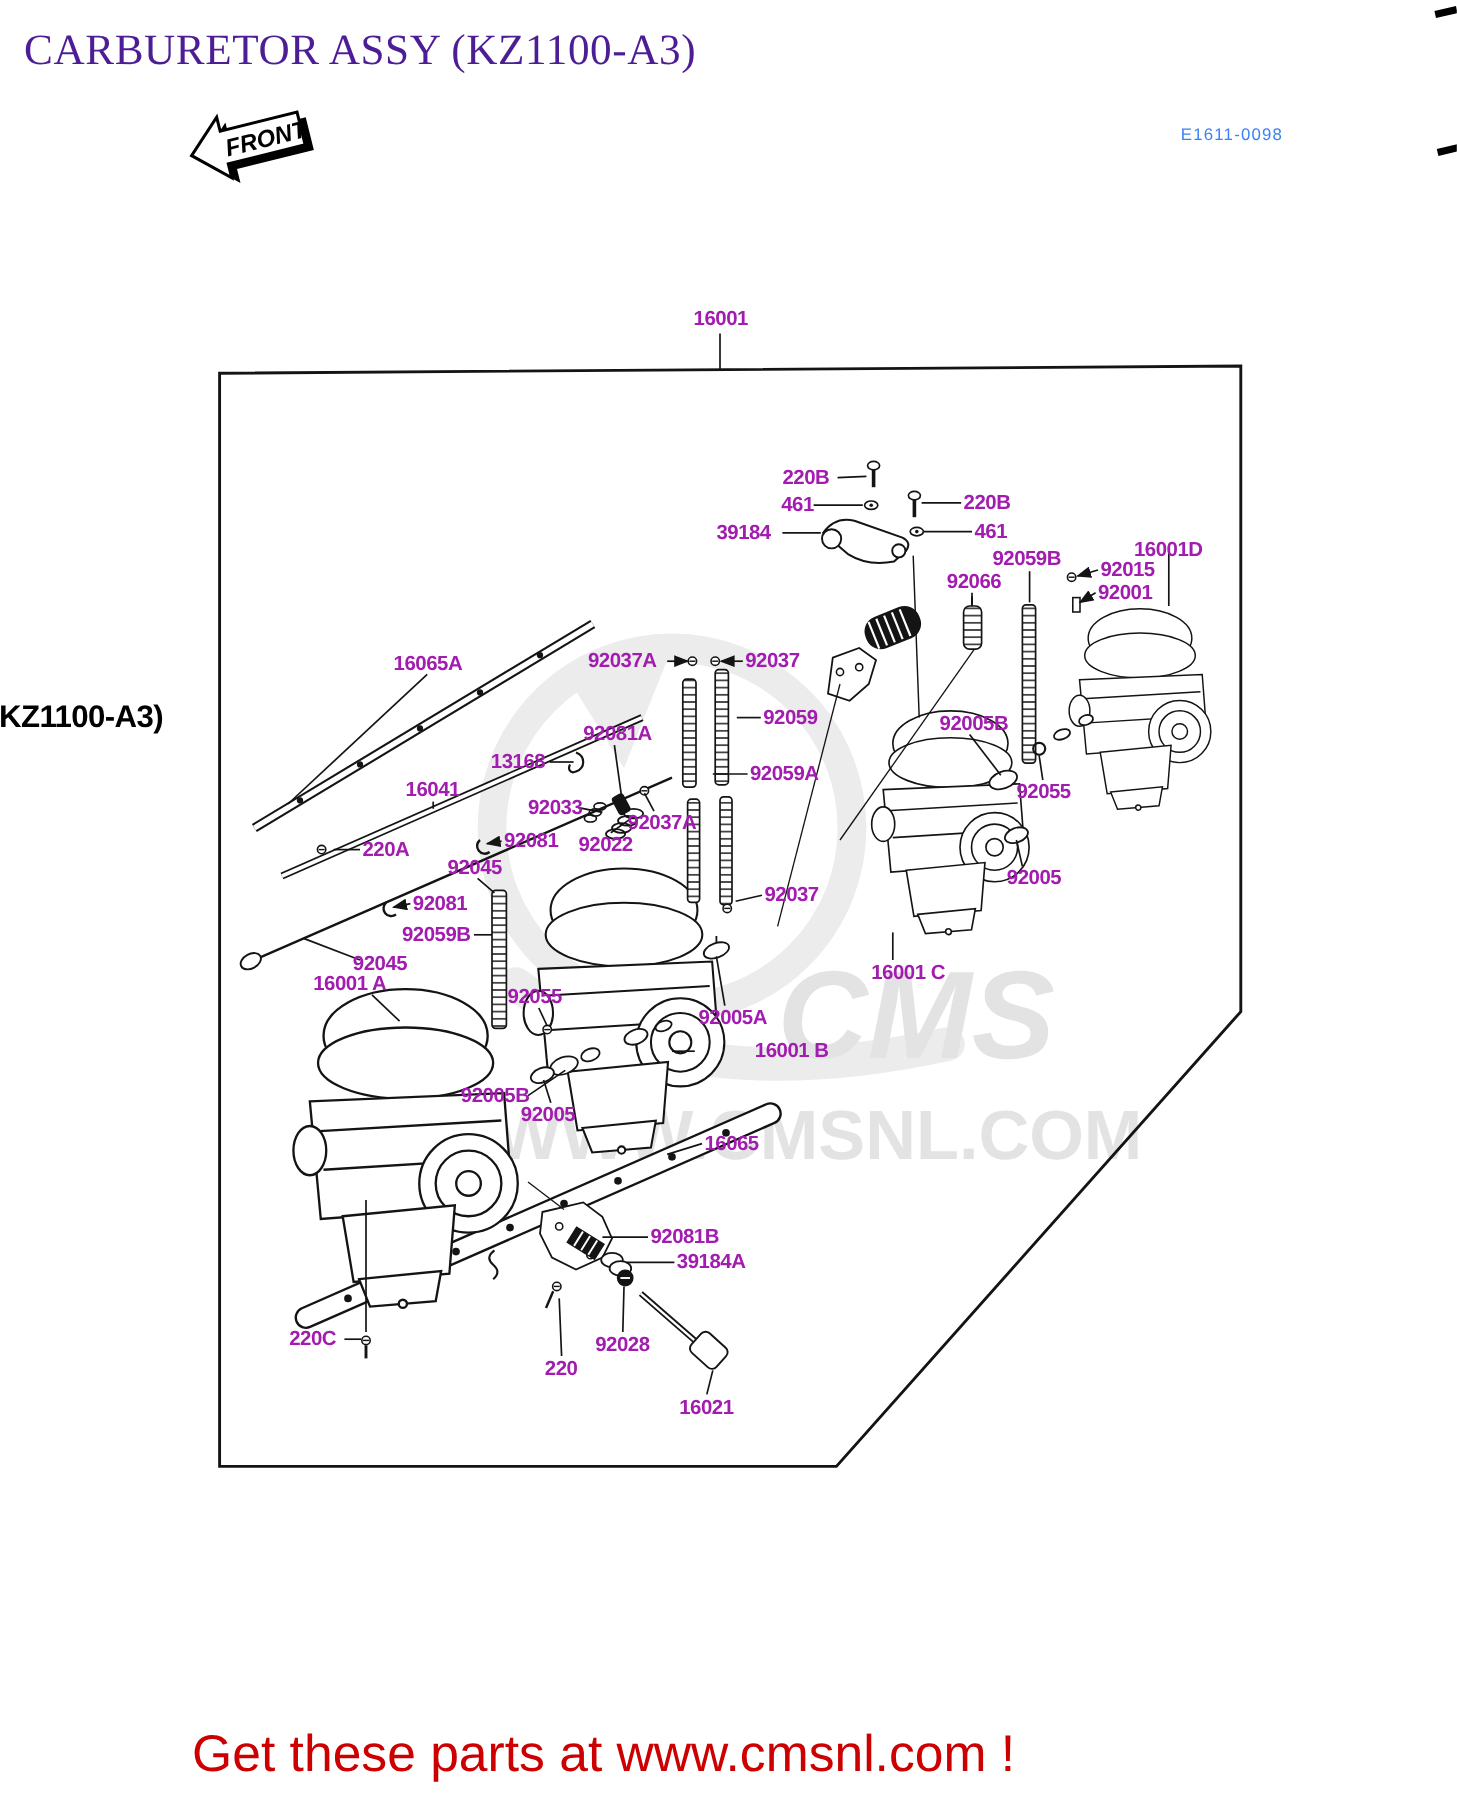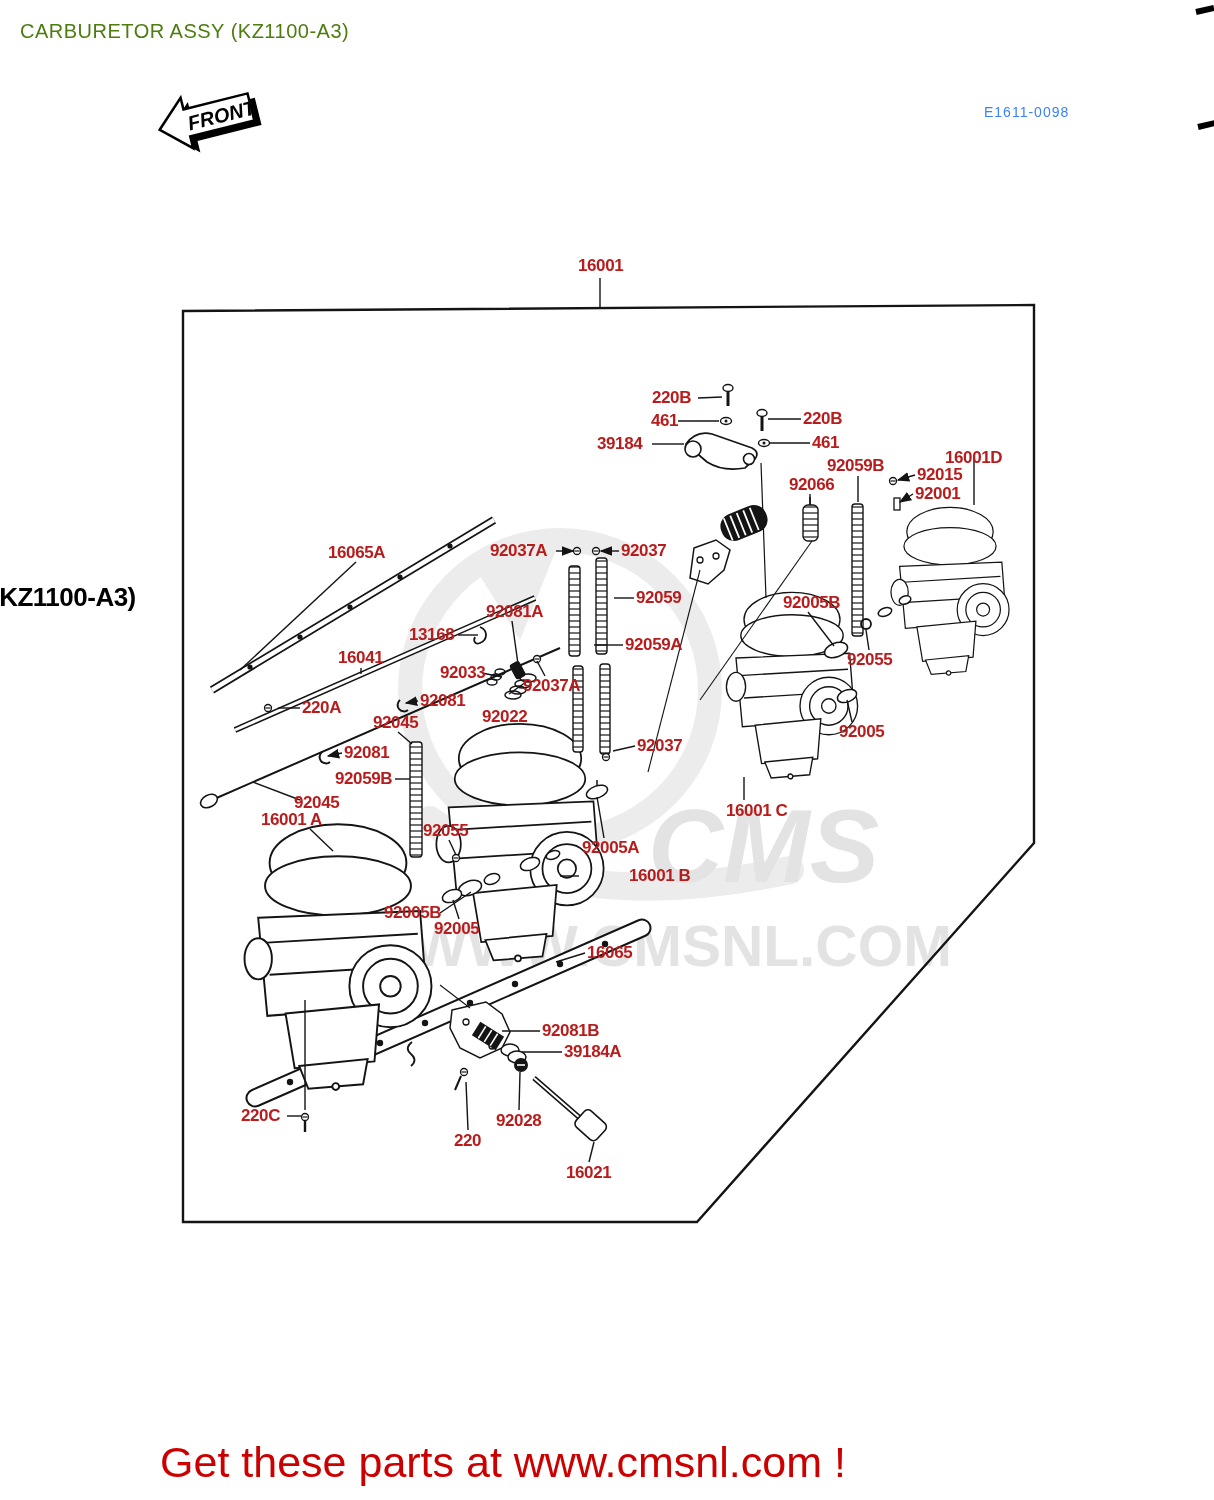--- a/index.html
+++ b/index.html
@@ -1,28 +1,28 @@
 <!DOCTYPE html>
 <html><head>
 <meta charset="utf-8">
 <style>
   html,body{margin:0;padding:0;}
   body{width:1214px;height:1500px;position:relative;background:#ffffff;overflow:hidden;
        font-family:"Liberation Sans",sans-serif;}
-  .title{position:absolute;left:20px;top:20px;font-size:20px;color:#4d7c0f;
-         letter-spacing:.5px;white-space:nowrap;}
+  .title{position:absolute;left:20px;top:20px;font-size:36px;color:#4c1d95;
+         letter-spacing:.5px;white-space:nowrap;font-family:Liberation Serif, serif;}
   .diagram-code{position:absolute;left:984px;top:104px;font-size:14px;color:#3b82f6;
          font-family:Liberation Sans, sans-serif;letter-spacing:1px;}
   .side-label{position:absolute;left:-9px;top:582px;font-size:26px;font-weight:bold;
          color:#000;letter-spacing:-0.5px;white-space:nowrap;}
   .footer{position:absolute;left:0;top:1438px;width:1006px;text-align:center;
          font-size:43px;white-space:nowrap;}
   #art{position:absolute;left:0;top:0;}
   #labels{position:absolute;left:0;top:0;width:1214px;height:1500px;pointer-events:none;}
-  .part-label{position:absolute;font-size:17px;font-weight:bold;color:#b91c1c;
+  .part-label{position:absolute;font-size:17px;font-weight:bold;color:#a21caf;
          letter-spacing:-0.4px;white-space:nowrap;line-height:18px;}
 </style>
 </head>
 <body>
 
 <svg id="art" width="1214" height="1500" viewBox="0 0 1214 1500">
   <defs>
     <pattern id="hatch" width="8" height="6" patternUnits="userSpaceOnUse">
       <rect width="8" height="6" fill="#ffffff"></rect>
       <line x1="0" y1="3" x2="8" y2="3" stroke="#141414" stroke-width="1.2"></line>
@@ -290,21 +290,21 @@
     <div class="part-label" style="left: 621px; top: 542px;">92037</div>
     <div class="part-label" style="left: 636px; top: 589px;">92059</div>
     <div class="part-label" style="left: 486px; top: 603px;">92081A</div>
     <div class="part-label" style="left: 409px; top: 626px;">13168</div>
     <div class="part-label" style="left: 338px; top: 649px;">16041</div>
     <div class="part-label" style="left: 440px; top: 664px;">92033</div>
     <div class="part-label" style="left: 625px; top: 636px;">92059A</div>
     <div class="part-label" style="left: 523px; top: 677px;">92037A</div>
     <div class="part-label" style="left: 302px; top: 699px;">220A</div>
     <div class="part-label" style="left: 420px; top: 692px;">92081</div>
-    <div class="part-label" style="left: 482px; top: 695px; margin-top: 13px;">92022</div>
+    <div class="part-label" style="left: 482px; top: 695px;">92022</div>
     <div class="part-label" style="left: 373px; top: 714px;">92045</div>
     <div class="part-label" style="left: 344px; top: 744px;">92081</div>
     <div class="part-label" style="left: 335px; top: 770px;">92059B</div>
     <div class="part-label" style="left: 637px; top: 737px;">92037</div>
     <div class="part-label" style="left: 783px; top: 594px;">92005B</div>
     <div class="part-label" style="left: 847px; top: 651px;">92055</div>
     <div class="part-label" style="left: 839px; top: 723px;">92005</div>
     <div class="part-label" style="left: 726px; top: 802px;">16001 C</div>
     <div class="part-label" style="left: 294px; top: 794px;">92045</div>
     <div class="part-label" style="left: 261px; top: 811px;">16001 A</div>

